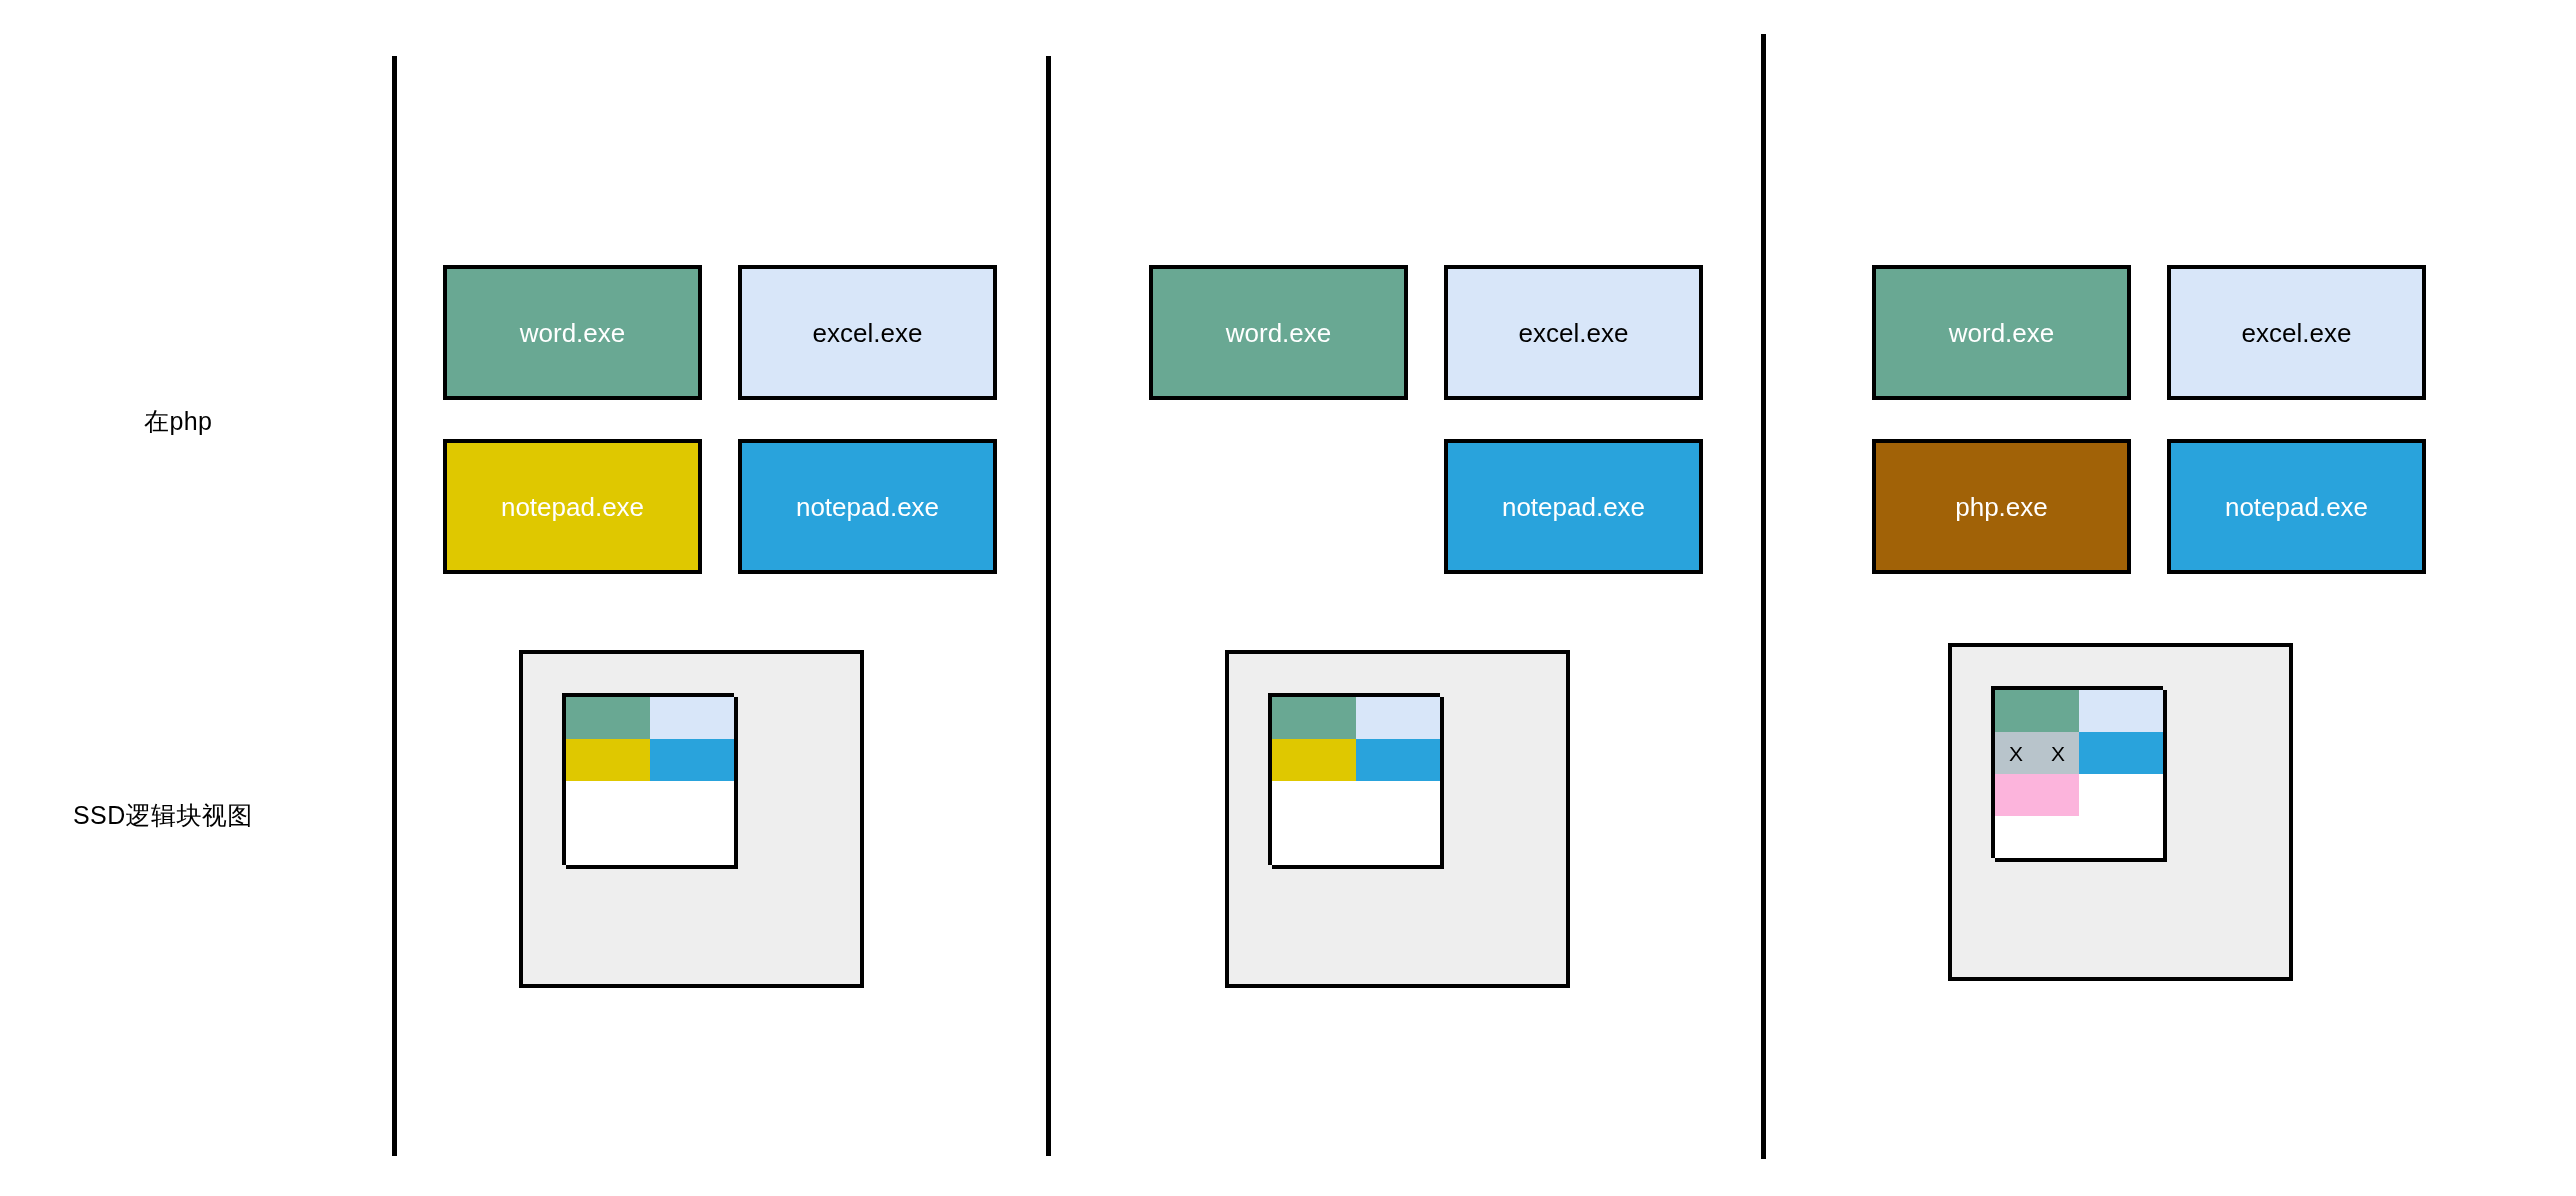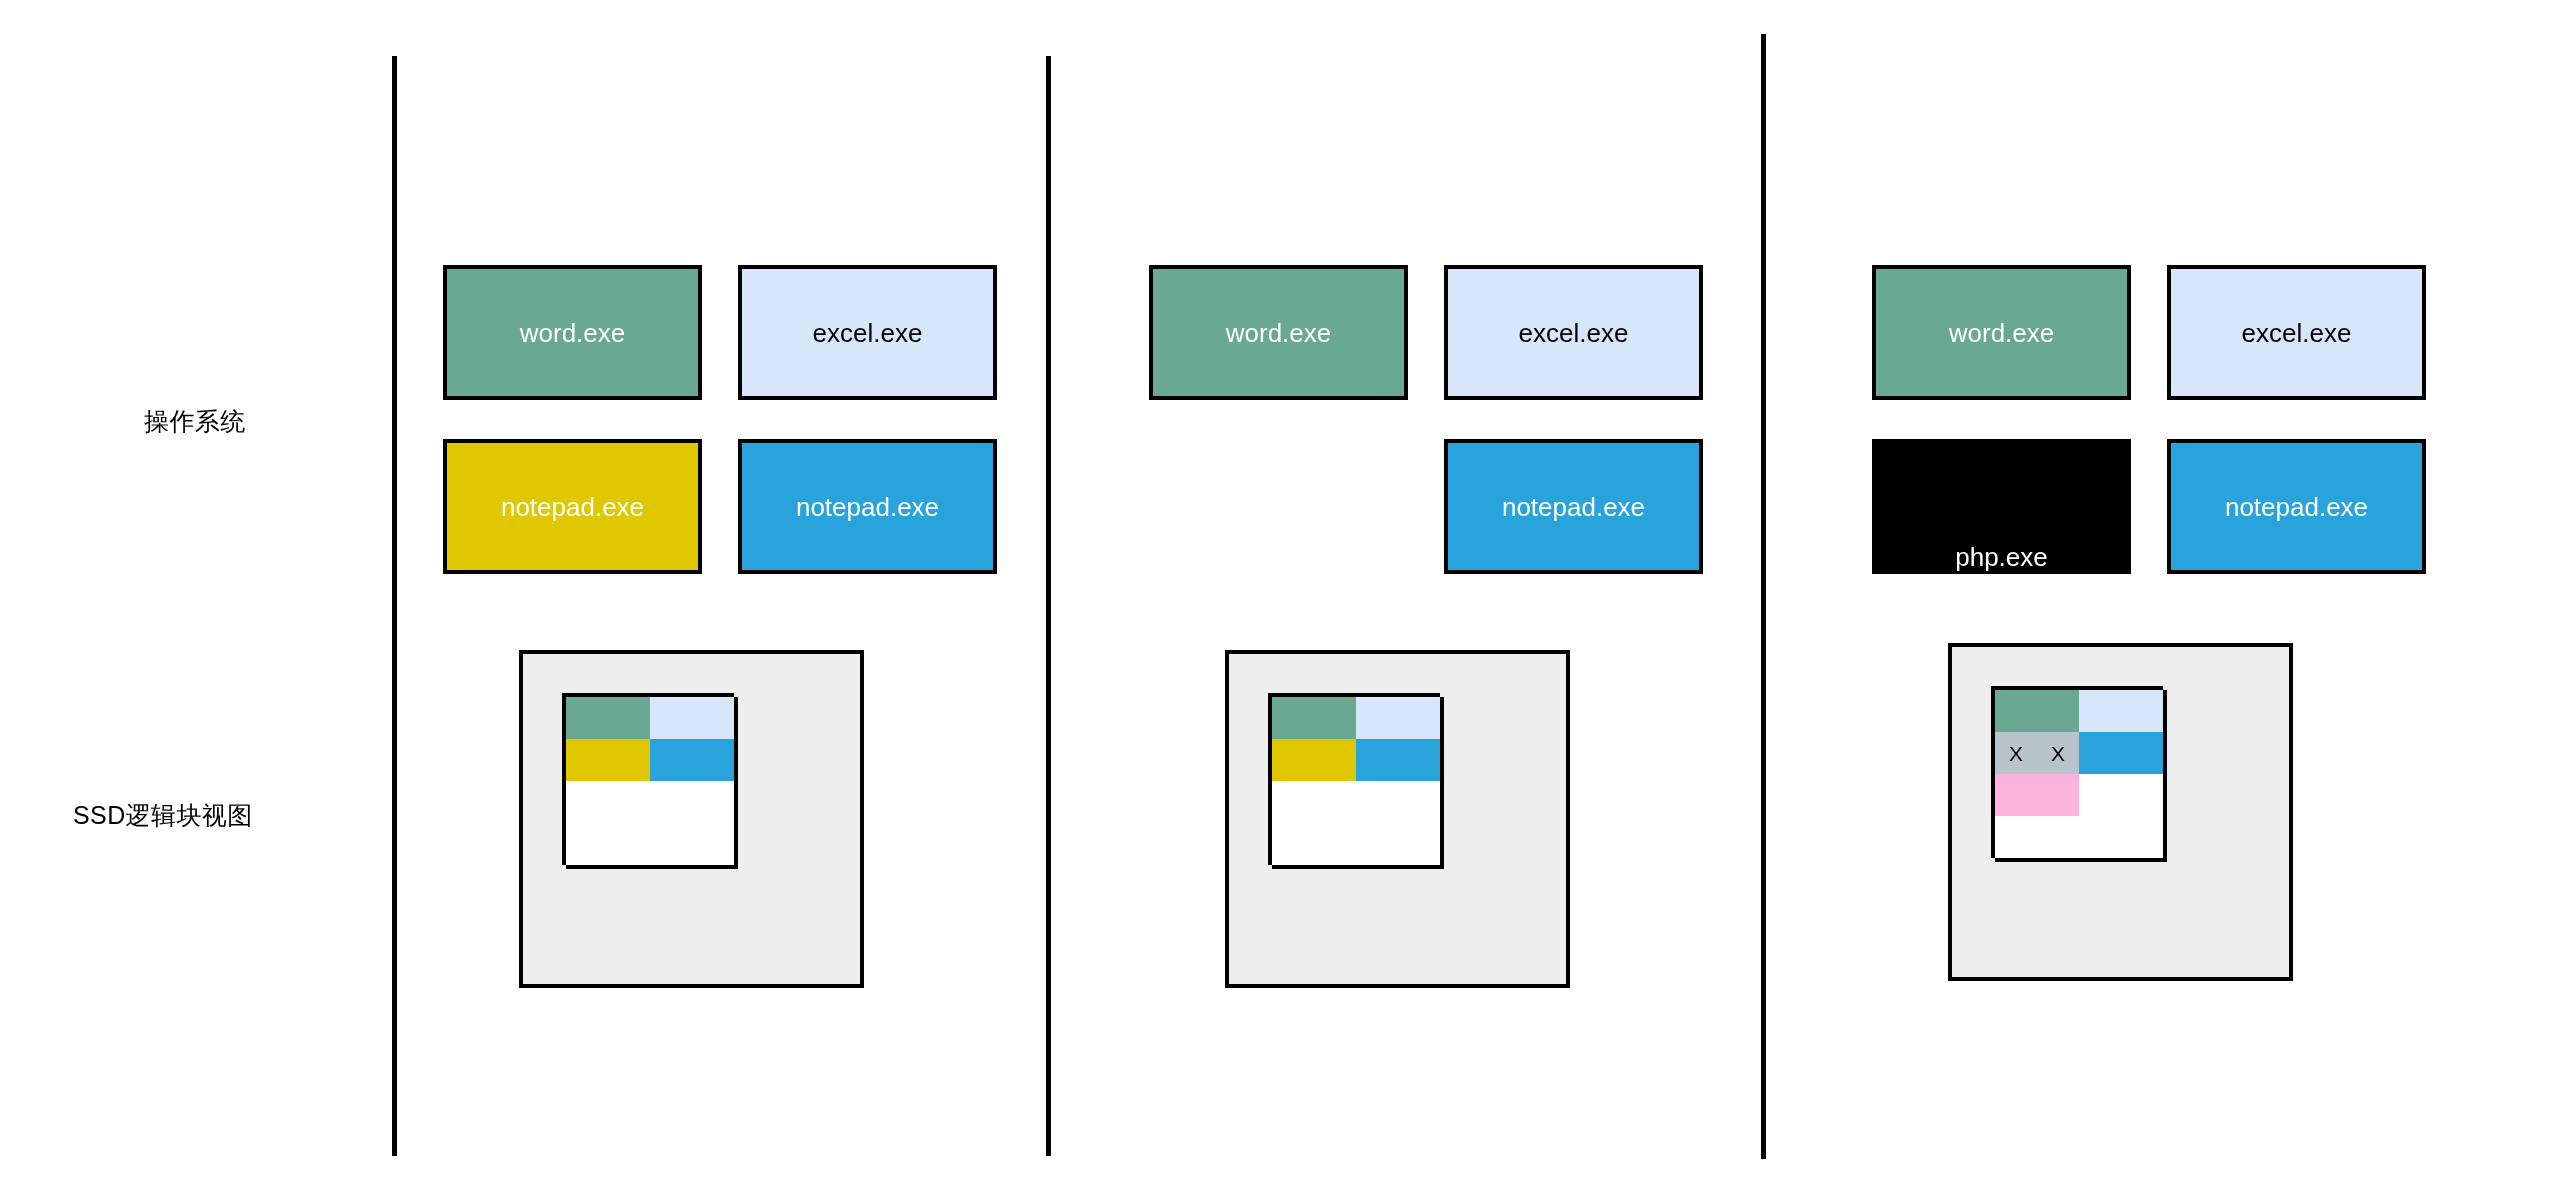--- a/index.html
+++ b/index.html
@@ -102,21 +102,21 @@
 </style>
 </head>
 <body>
 
 <div id="canvas">
 
   <div class="divider" id="divider-1"></div>
   <div class="divider" id="divider-2"></div>
   <div class="divider" id="divider-3"></div>
 
-  <div class="row-label" id="label-os">操作系统</div>
+  <div class="row-label" id="label-os">在php</div>
   <div class="row-label" id="label-ssd">SSD逻辑块视图</div>
 
   <div id="panels-host">
       <div class="file-box" style="left: 443px; top: 265px; background: rgb(105, 168, 147); color: rgb(255, 255, 255);">
         <span>word.exe</span>
       </div>
       <div class="file-box" style="left: 738px; top: 265px; background: rgb(216, 230, 249); color: rgb(0, 0, 0);">
         <span>excel.exe</span>
       </div>
       <div class="file-box" style="left: 443px; top: 439px; background: rgb(223, 200, 0); color: rgb(255, 255, 255);">
@@ -173,21 +173,21 @@
           <div class="ssd-cell" style="background: rgb(255, 255, 255);"></div>
           <div class="ssd-cell" style="background: rgb(255, 255, 255);"></div>
         </div>
       </div>
       <div class="file-box" style="left: 1872px; top: 265px; background: rgb(105, 168, 147); color: rgb(255, 255, 255);">
         <span>word.exe</span>
       </div>
       <div class="file-box" style="left: 2167px; top: 265px; background: rgb(216, 230, 249); color: rgb(0, 0, 0);">
         <span>excel.exe</span>
       </div>
-      <div class="file-box" style="left: 1872px; top: 439px; background: #000000; color: rgb(255, 255, 255); align-items: flex-end;">
+      <div class="file-box" style="left: 1872px; top: 439px; background: #a16207; color: rgb(255, 255, 255);">
         <span>php.exe</span>
       </div>
       <div class="file-box" style="left: 2167px; top: 439px; background: rgb(41, 163, 220); color: rgb(255, 255, 255);">
         <span>notepad.exe</span>
       </div>
       <div class="ssd-chassis" style="left: 1948px; top: 643px;">
         <div class="ssd-grid" style="left: 39px; top: 39px;">
           <div class="ssd-cell" style="background: rgb(105, 168, 147);"></div>
           <div class="ssd-cell" style="background: rgb(105, 168, 147);"></div>
           <div class="ssd-cell" style="background: rgb(216, 230, 249);"></div>

